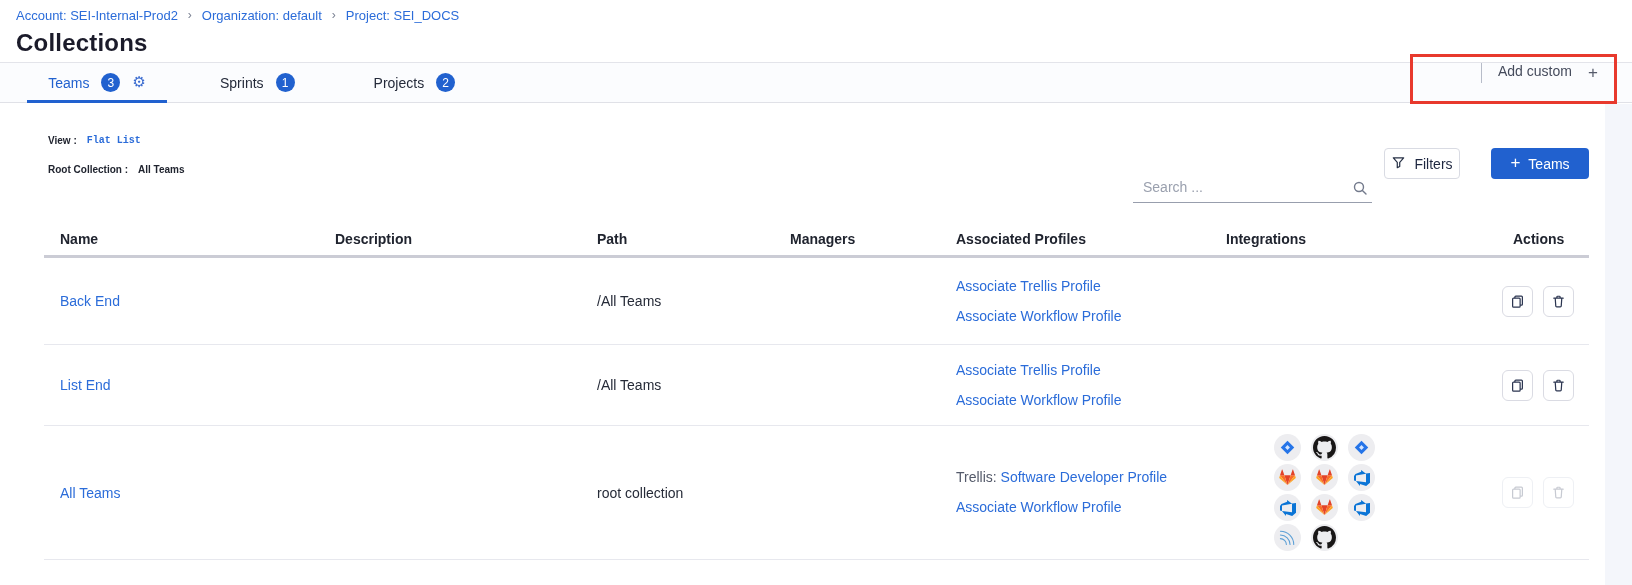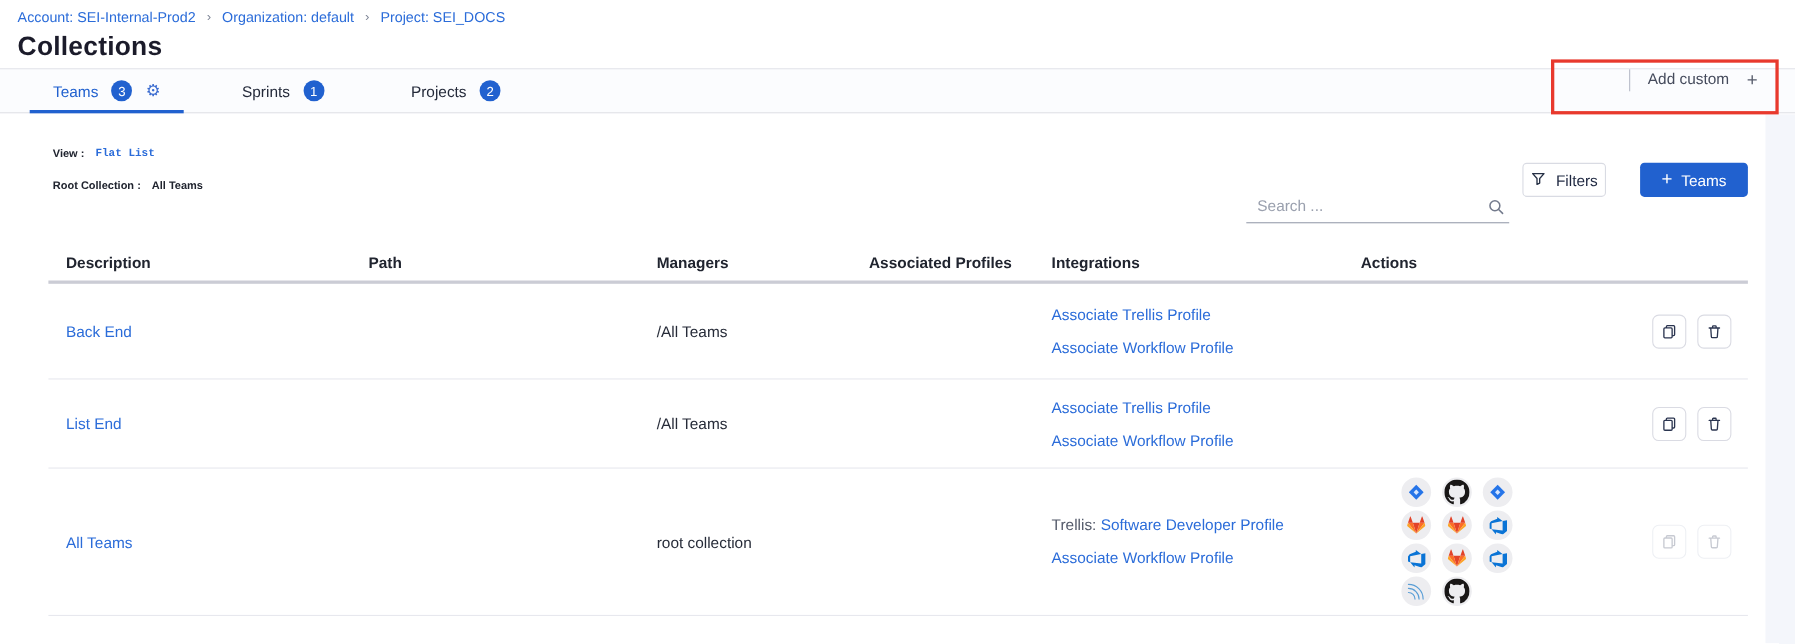--- a/index.html
+++ b/index.html
@@ -161,20 +161,21 @@
     <span>Filters</span>
   </button>
 
   <button class="btn teams-btn">
     <span class="plus">+</span>
     <span>Teams</span>
   </button>
 
   <div class="table">
     <div class="tgrid thead" id="thead">
+        <div class="hcell">Name</div>
         <div class="hcell">Description</div>
         <div class="hcell">Path</div>
         <div class="hcell">Managers</div>
         <div class="hcell">Associated Profiles</div>
         <div class="hcell">Integrations</div>
         <div class="hcell">Actions</div>
       </div>
     <div id="tbody">
     <div class="tgrid trow">
       <div class="cell name"><a class="link">Back End</a></div>

